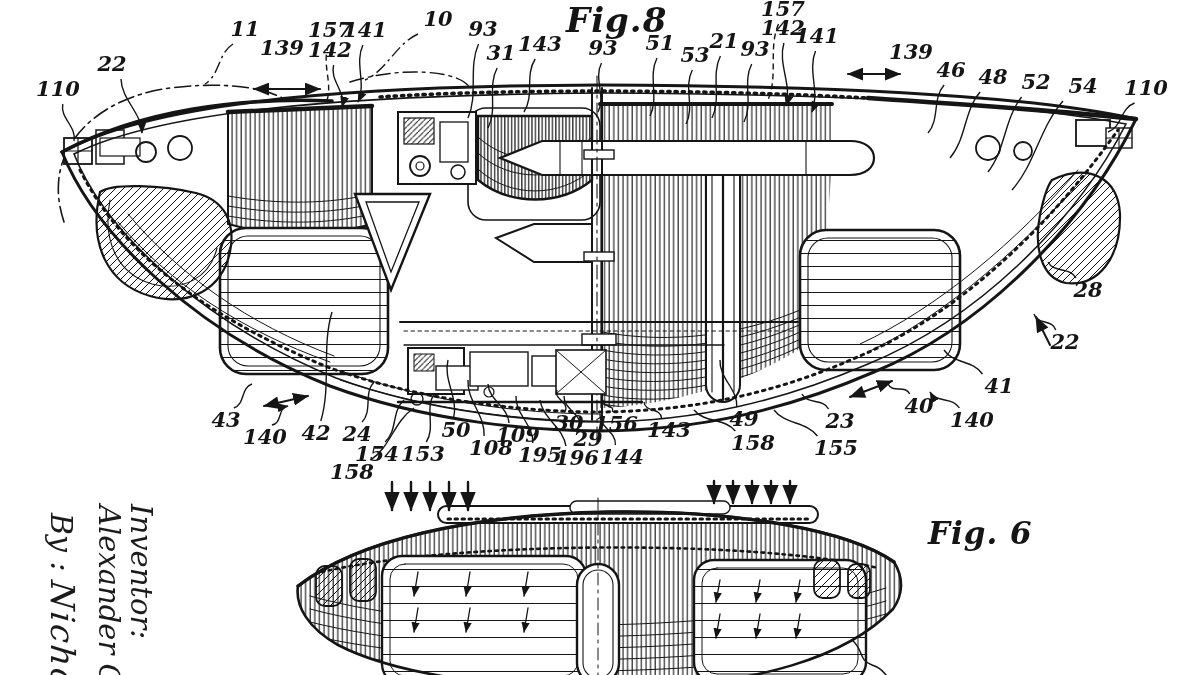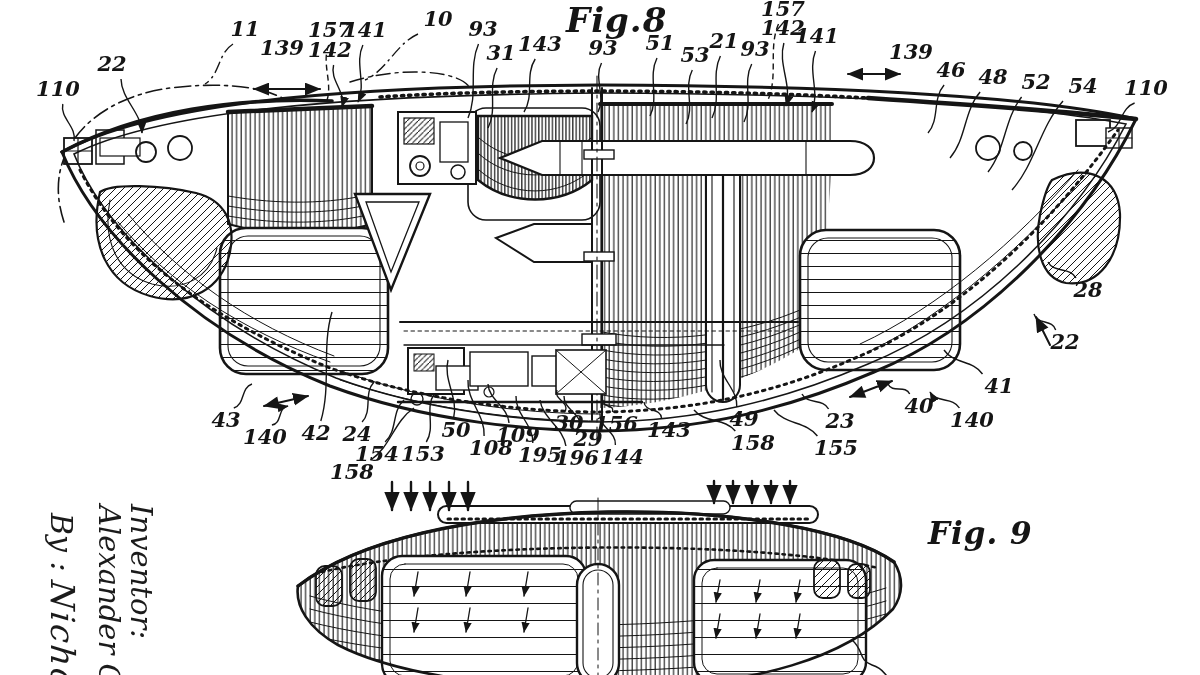--- a/index.html
+++ b/index.html
@@ -387,19 +387,19 @@
         <text x="622" y="464" class="ref">144</text>
         <text x="669" y="437" class="ref">143</text>
         <text x="744" y="426" class="ref">49</text>
         <text x="753" y="450" class="ref">158</text>
         <text x="840" y="428" class="ref">23</text>
         <text x="836" y="455" class="ref">155</text>
       </g>
 </svg>
 
 <div class="fig-title" id="t8">Fig.8</div>
-<div class="fig-title" id="t9">Fig. 9</div>
+<div class="fig-title" id="t9">Fig. 6</div>
 
 <div class="rot" id="inv">Inventor:</div>
 <div class="rot" id="invname">Alexander G</div>
 <div class="rot" id="byline"><span>By :</span>&nbsp;<span class="sig">Nichols</span></div>
 
 </div>
 
 </body></html>

